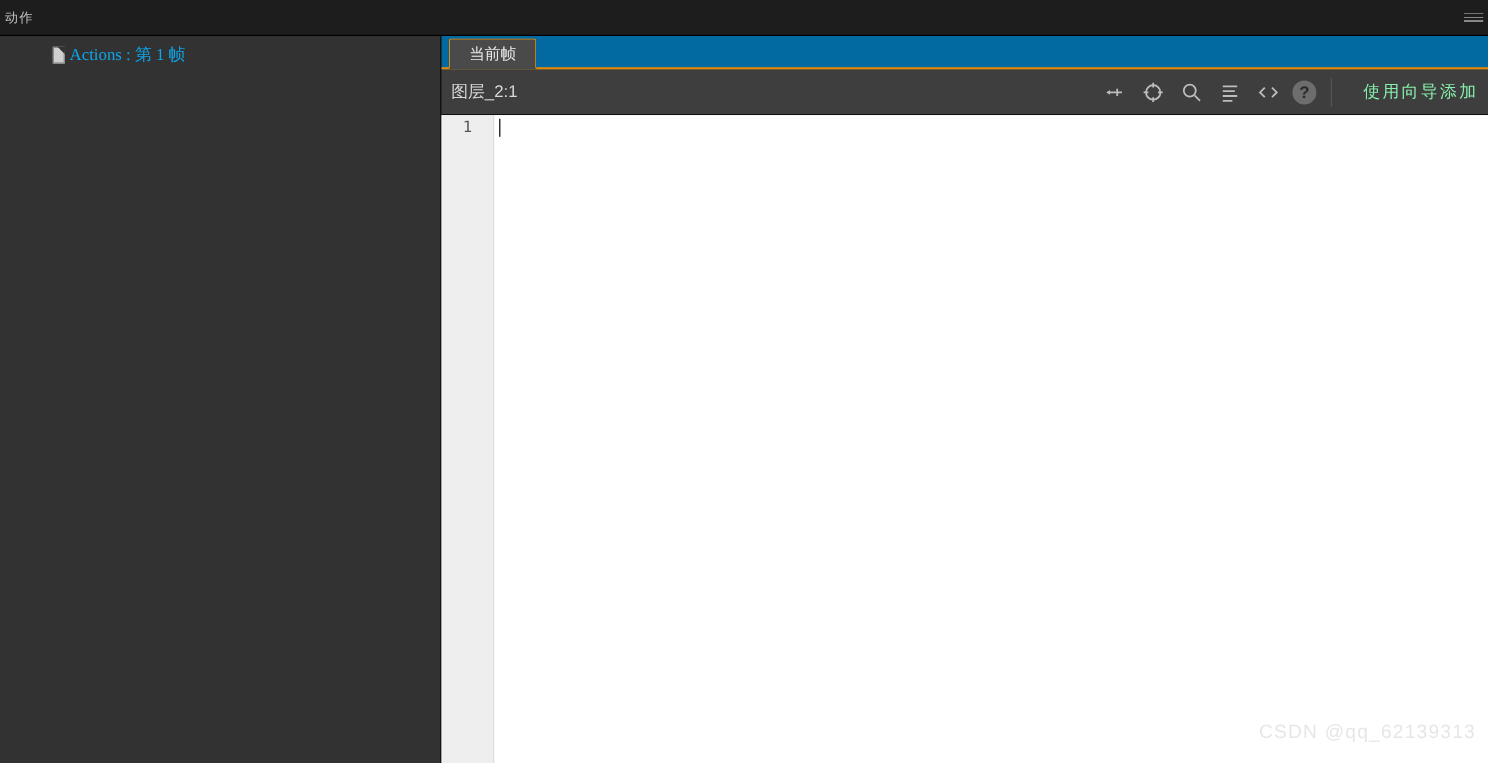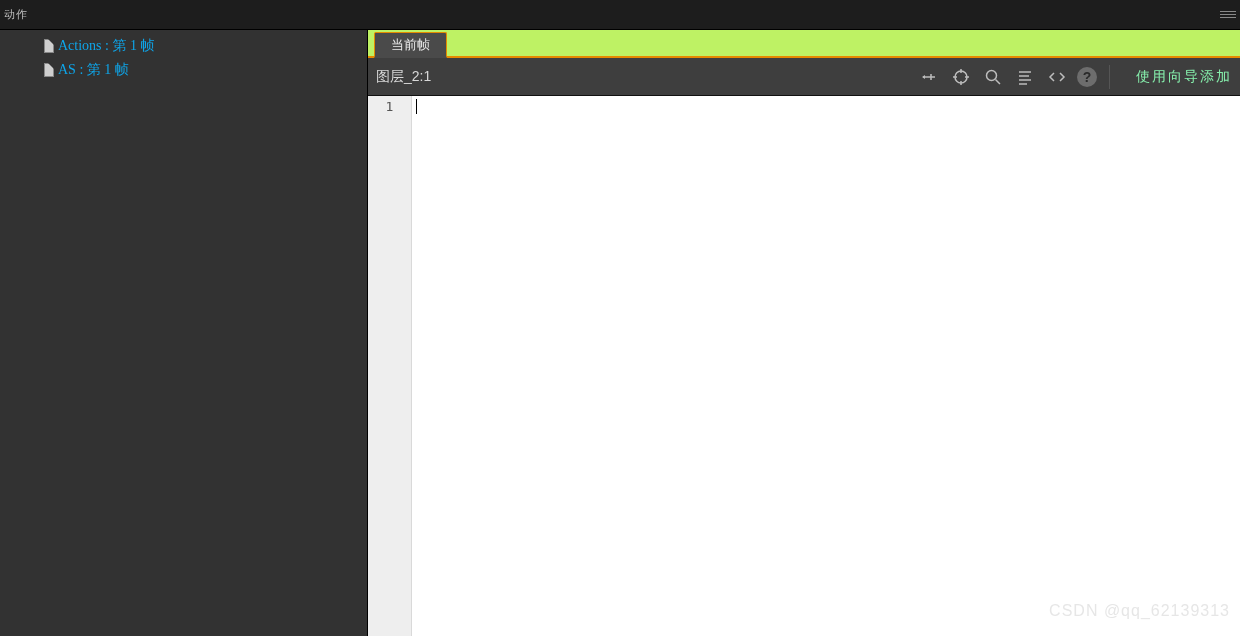--- a/index.html
+++ b/index.html
@@ -91,21 +91,21 @@
     flex: 1 1 auto;
     display: flex; flex-direction: column;
     background: #262626;
     min-width: 0;
   }
 
   
   .tabstrip {
     height: 28px;
     display: flex; align-items: flex-start;
-    background: #bef264;
+    background: #0369a1;
     border-bottom: 2px solid #e58a00;
     padding-left: 6px;
   }
   .tab {
     height: 26px;
     padding: 0 16px;
     background: #3e3e3e;
     border: 1px solid #555;
     border-bottom: none;
     color: #eaeaea;
@@ -248,24 +248,20 @@
 <div class="main">
 
   <div class="side">
 
 
     <div class="tree-row child">
       <span class="pageicn"></span>
       <span>Actions : 第 1 帧</span>
     </div>
 
-    <div class="tree-row child">
-      <span class="pageicn"></span>
-      <span>AS : 第 1 帧</span>
-    </div>
   </div>
 
   <div class="editor">
 
     <div class="tabstrip">
       <div class="tab active">
         <span>当前帧</span>
       </div>
     </div>
 

